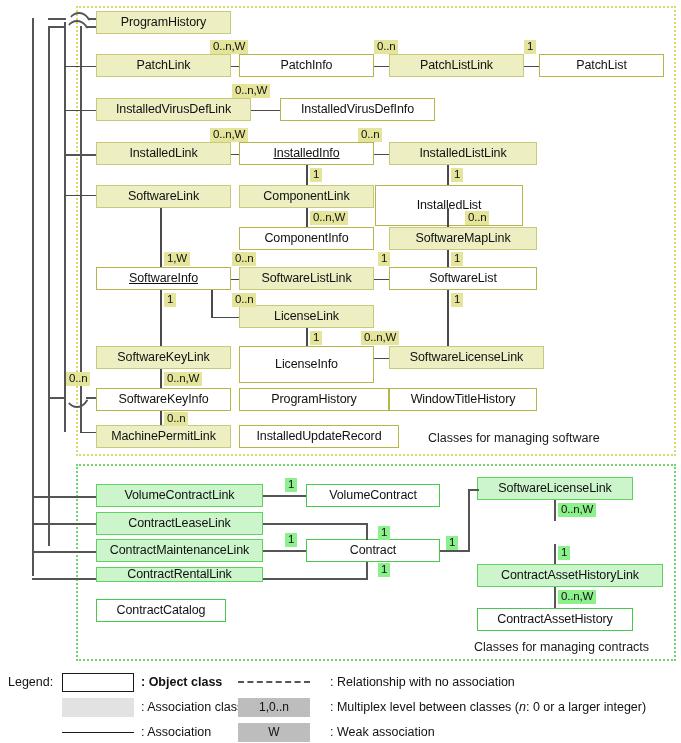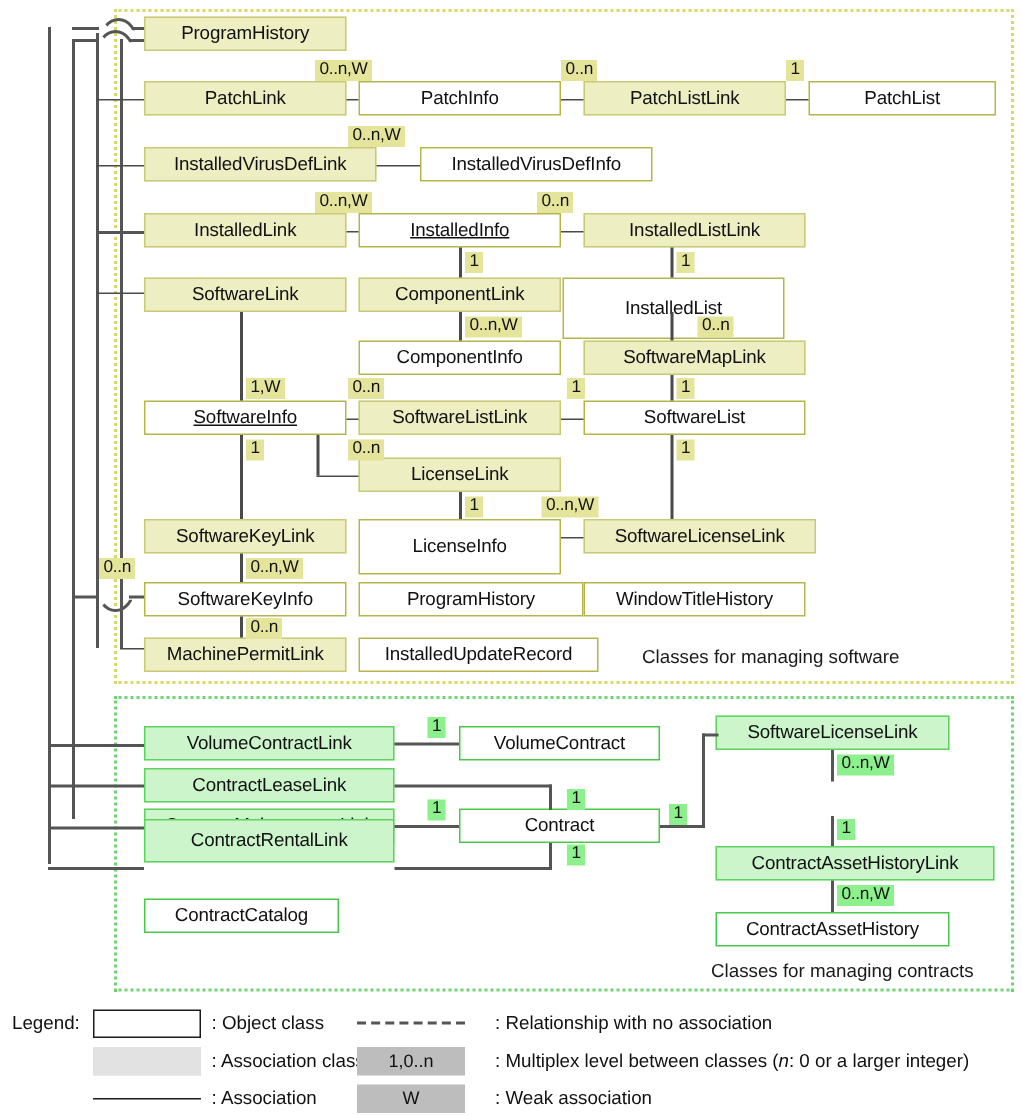--- a/index.html
+++ b/index.html
@@ -246,21 +246,21 @@
   <div class="mult y" style="left:164px;top:412px;">0..n</div>
 
   <div class="box assoc-g" style="left:96px;top:484px;width:167px;height:23px;">VolumeContractLink</div>
   <div class="box obj-g" style="left:306px;top:484px;width:134px;height:23px;">VolumeContract</div>
 
   <div class="box assoc-g" style="left:96px;top:512px;width:167px;height:23px;">ContractLeaseLink</div>
 
   <div class="box assoc-g" style="left:96px;top:539px;width:167px;height:23px;">ContractMaintenanceLink</div>
   <div class="box obj-g" style="left:306px;top:539px;width:134px;height:23px;">Contract</div>
 
-  <div class="box assoc-g" style="left:96px;top:546px;width:167px;height:29px;">ContractRentalLink</div>
+  <div class="box assoc-g" style="left:96px;top:567px;width:167px;height:15px;">ContractRentalLink</div>
 
   <div class="box obj-g" style="left:96px;top:599px;width:130px;height:23px;">ContractCatalog</div>
 
   <div class="box assoc-g" style="left:477px;top:477px;width:156px;height:23px;">SoftwareLicenseLink</div>
   <div class="box assoc-g" style="left:477px;top:564px;width:186px;height:23px;">ContractAssetHistoryLink</div>
   <div class="box obj-g" style="left:477px;top:608px;width:156px;height:23px;">ContractAssetHistory</div>
 
   <div class="ln thick-h" style="left:263px;top:495px;width:43px;"></div>
   <div class="ln thick-h" style="left:263px;top:550px;width:43px;"></div>
 
@@ -285,21 +285,21 @@
   <div class="mult g" style="left:446px;top:536px;">1</div>
   <div class="mult g" style="left:558px;top:503px;">0..n,W</div>
   <div class="mult g" style="left:558px;top:546px;">1</div>
   <div class="mult g" style="left:558px;top:590px;">0..n,W</div>
 
   <div id="legend">
     <div class="lg-title">
       <span>Legend:</span>
     </div>
 
-    <div class="lg-row" style="left:62px;top:0;">
+    <div class="lg-row" style="left:62px;top:0;font-weight:bold;">
       <span class="sw-obj"></span>
       <span class="lg-text" style="margin-left:7px;">: Object class</span>
     </div>
     <div class="lg-row" style="left:238px;top:0;">
       <span class="sw-dash"></span>
       <span class="lg-text" style="margin-left:20px;">: Relationship with no association</span>
     </div>
 
     <div class="lg-row" style="left:62px;top:25px;">
       <span class="sw-assoc"></span>

